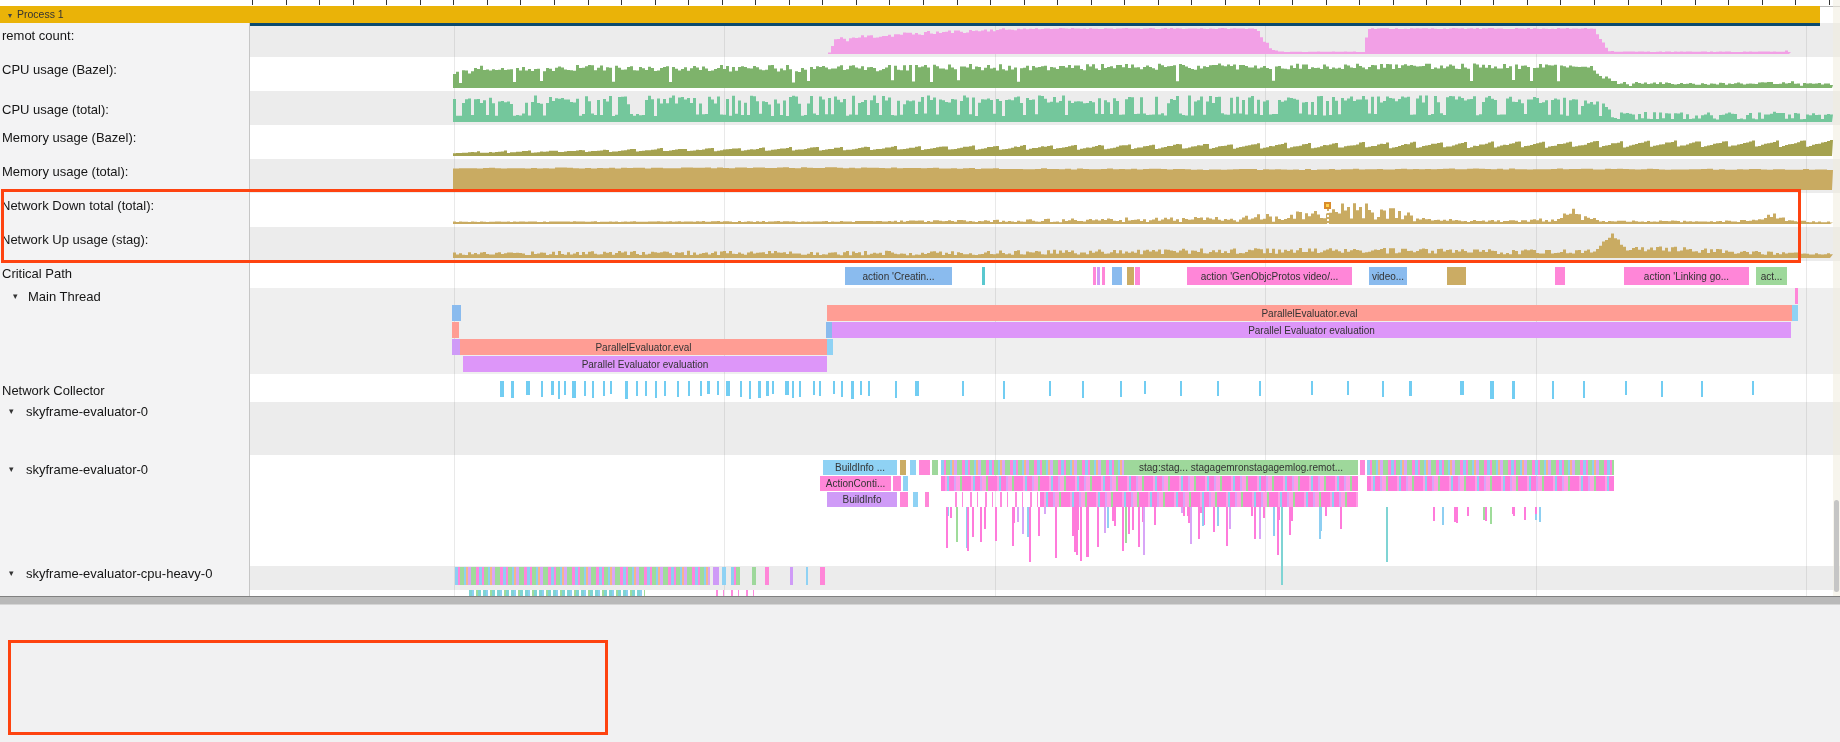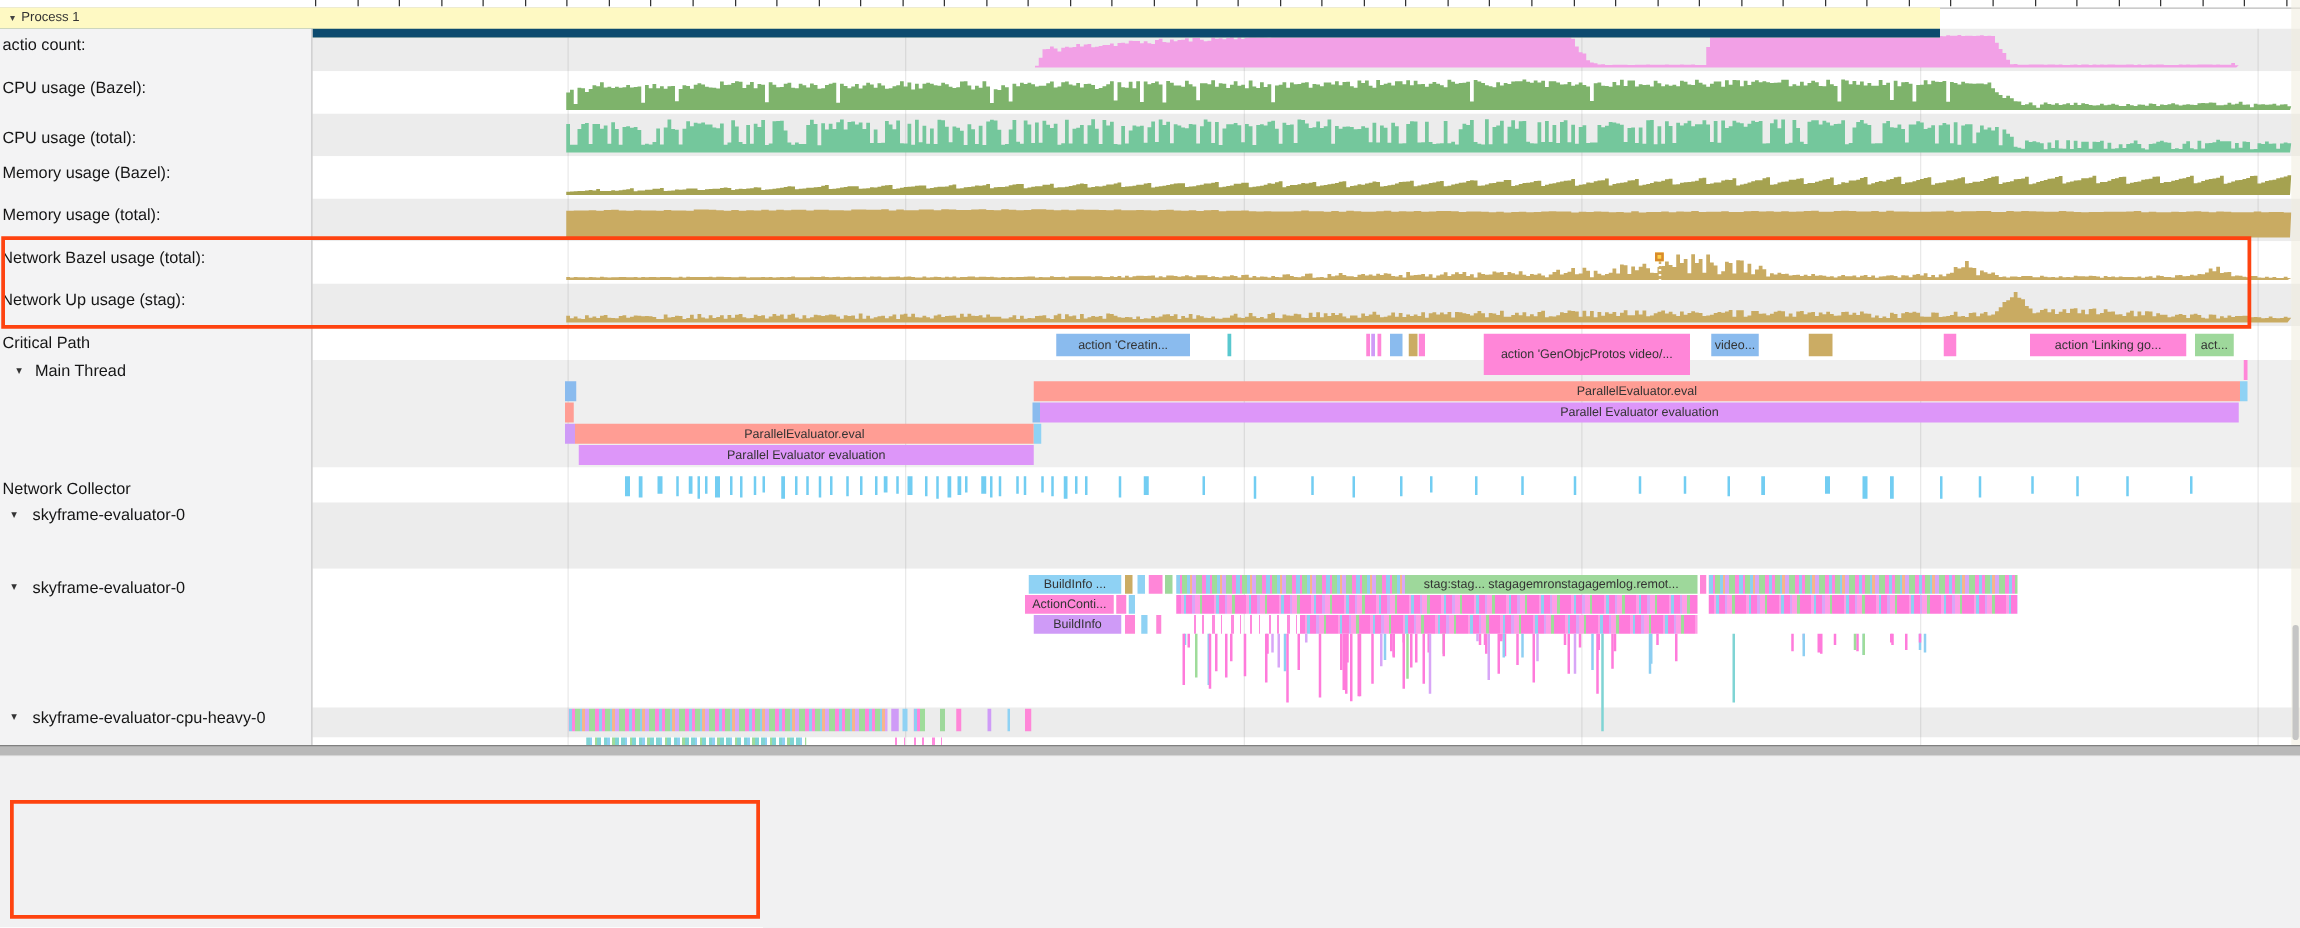--- a/index.html
+++ b/index.html
@@ -4,21 +4,21 @@
 <style>
   html,body{margin:0;padding:0;}
   body{width:1840px;height:742px;position:relative;overflow:hidden;
        font-family:"Liberation Sans","DejaVu Sans",sans-serif;background:#fff;}
   #stage{position:absolute;left:0;top:0;width:1840px;height:742px;}
   .abs{position:absolute;}
   
   #ruler{left:0;top:0;width:1840px;height:6px;background:#fff;border-bottom:1px solid #bbb;}
   .rtick{position:absolute;top:0;width:1px;height:5px;background:#333;}
   
-  #proc-header{left:0;top:6px;width:1552px;height:17px;background:#fef9c3;border-bottom:7px solid #0c4a6e;
+  #proc-header{left:0;top:6px;width:1820px;height:17px;background:#eab308;border-bottom:3px solid #0c4a6e;
       font-size:10.5px;color:#333;line-height:17px;}
   #proc-header .tri{margin:0 5px 0 8px;font-size:8px;color:#444;}
   
   #sidebar{left:0;top:23px;width:249px;height:573px;background:#f3f3f4;border-right:1px solid #c6c6c6;z-index:5;}
   .side-label{position:absolute;font-size:13px;color:#151515;white-space:nowrap;}
   .side-arrow{position:absolute;font-size:9px;color:#333;}
   
   #timeline{left:0;top:0;width:1840px;height:596px;overflow:hidden;}
   .band{position:absolute;left:249px;width:1591px;}
   .gridline{position:absolute;width:1px;background:rgba(120,120,120,0.16);top:23px;height:573px;}
@@ -93,21 +93,21 @@
       <div class="slice" style="left: 845px; top: 267px; width: 107px; height: 18px; background: rgb(138, 187, 238);">
         <span>action 'Creatin...</span>
       </div>
       <div class="slice" style="left: 982px; top: 267px; width: 3px; height: 18px; background: rgb(89, 200, 207);"></div>
       <div class="slice" style="left: 1093px; top: 267px; width: 3px; height: 18px; background: rgb(255, 134, 216);"></div>
       <div class="slice" style="left: 1097px; top: 267px; width: 3px; height: 18px; background: rgb(207, 155, 247);"></div>
       <div class="slice" style="left: 1102px; top: 267px; width: 3px; height: 18px; background: rgb(255, 134, 216);"></div>
       <div class="slice" style="left: 1112px; top: 267px; width: 10px; height: 18px; background: rgb(138, 187, 238);"></div>
       <div class="slice" style="left: 1127px; top: 267px; width: 7px; height: 18px; background: rgb(203, 172, 100);"></div>
       <div class="slice" style="left: 1135px; top: 267px; width: 5px; height: 18px; background: rgb(255, 134, 216);"></div>
-      <div class="slice" style="left: 1187px; top: 267px; width: 165px; height: 33px; background: rgb(255, 134, 216);">
+      <div class="slice" style="left: 1187px; top: 267px; width: 165px; height: 18px; background: rgb(255, 134, 216);">
         <span>action 'GenObjcProtos video/...</span>
       </div>
       <div class="slice" style="left: 1369px; top: 267px; width: 38px; height: 18px; background: rgb(138, 187, 238);">
         <span>video...</span>
       </div>
       <div class="slice" style="left: 1447px; top: 267px; width: 19px; height: 18px; background: rgb(203, 172, 100);"></div>
       <div class="slice" style="left: 1555px; top: 267px; width: 10px; height: 18px; background: rgb(255, 134, 216);"></div>
       <div class="slice" style="left: 1624px; top: 267px; width: 125px; height: 18px; background: rgb(255, 134, 216);">
         <span>action 'Linking go...</span>
       </div>
@@ -375,26 +375,26 @@
       <div class="rtick" style="left: 1761.7px;"></div>
       <div class="rtick" style="left: 1795.3px;"></div>
       <div class="rtick" style="left: 1828.8px;"></div>
     </div>
 
   <div id="proc-header" class="abs">
     <span class="tri">▾</span><span>Process 1</span>
   </div>
 
   <div id="sidebar" class="abs">
-      <div class="side-label" style="left: 2px; top: 5px;">actio count:</div>
+      <div class="side-label" style="left: 2px; top: 5px;">remot count:</div>
       <div class="side-label" style="left: 2px; top: 39px;">CPU usage (Bazel):</div>
       <div class="side-label" style="left: 2px; top: 79px;">CPU usage (total):</div>
       <div class="side-label" style="left: 2px; top: 107px;">Memory usage (Bazel):</div>
       <div class="side-label" style="left: 2px; top: 141px;">Memory usage (total):</div>
-      <div class="side-label" style="left: 1px; top: 175px;">Network Bazel usage (total):</div>
+      <div class="side-label" style="left: 1px; top: 175px;">Network Down total (total):</div>
       <div class="side-label" style="left: 1px; top: 209px;">Network Up usage (stag):</div>
       <div class="side-label" style="left: 2px; top: 243px;">Critical Path</div>
       <div class="side-arrow" style="left: 13px; top: 268px;">▾</div>
       <div class="side-label" style="left: 28px; top: 266px;">Main Thread</div>
       <div class="side-label" style="left: 2px; top: 360px;">Network Collector</div>
       <div class="side-arrow" style="left: 9px; top: 383px;">▾</div>
       <div class="side-label" style="left: 26px; top: 381px;">skyframe-evaluator-0</div>
       <div class="side-arrow" style="left: 9px; top: 441px;">▾</div>
       <div class="side-label" style="left: 26px; top: 439px;">skyframe-evaluator-0</div>
       <div class="side-arrow" style="left: 9px; top: 545px;">▾</div>

